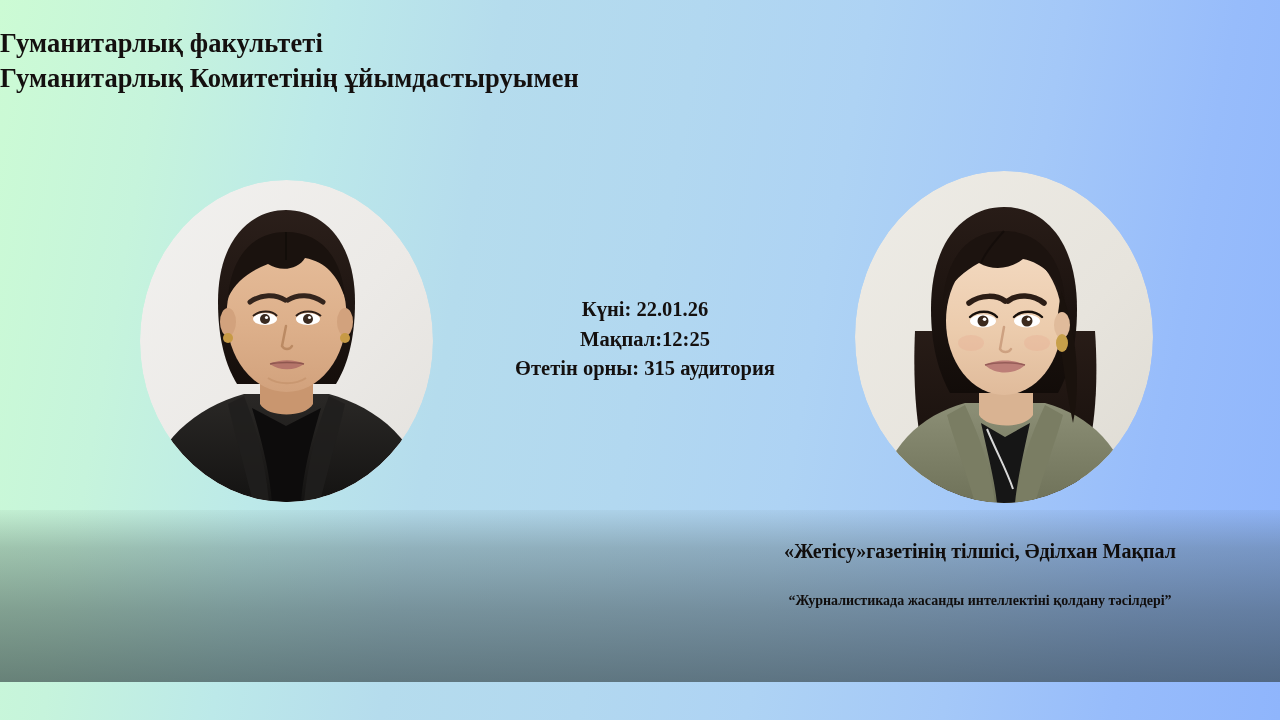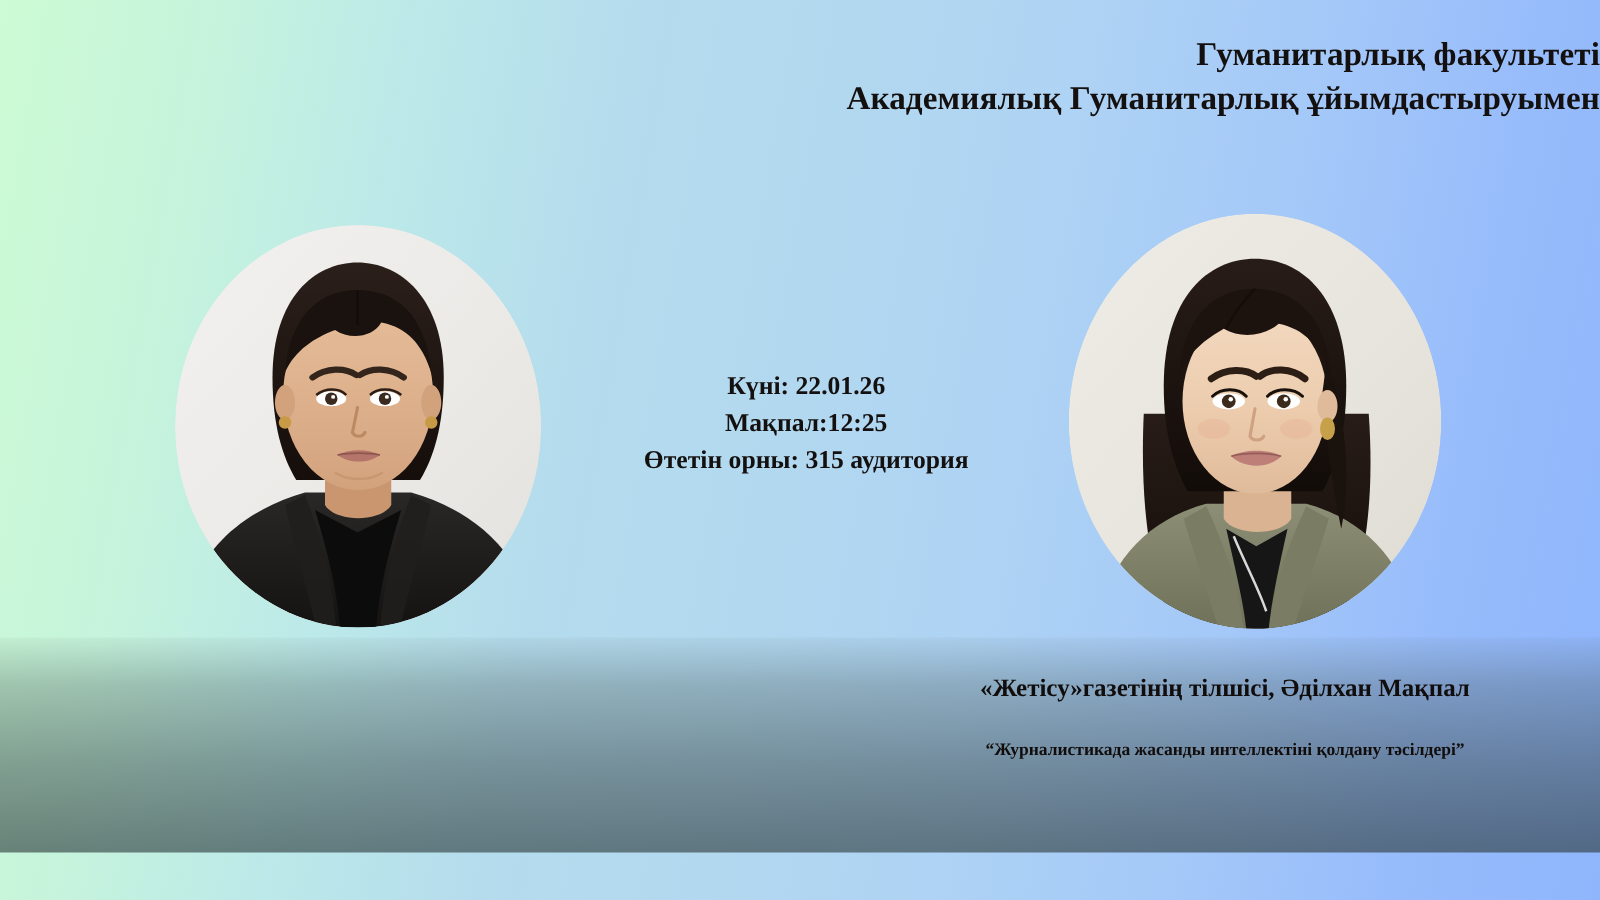--- a/index.html
+++ b/index.html
@@ -24,21 +24,21 @@
         #97bcfb 88%,
         #8fb5fc 100%);
   }
 
   
   .header {
     position: absolute;
     top: 26px;
     left: 0;
     width: 1280px;
-    text-align: right;
+    text-align: left;
     color: #14100f;
     font-weight: bold;
     font-size: 26.5px;
     line-height: 1.33;
     letter-spacing: 0.1px;
   }
   .header .line2 { display: block; }
 
   
   .info {
@@ -123,21 +123,21 @@
   }
   #caption-right .topic { margin-top: 28px; }
 </style>
 </head>
 <body>
 
 <div id="poster">
 
   <div class="header">
     <span>Гуманитарлық факультеті</span>
-    <span class="line2">Академиялық Гуманитарлық  ұйымдастыруымен</span>
+    <span class="line2">Гуманитарлық Комитетінің  ұйымдастыруымен</span>
   </div>
 
   <div class="portrait" id="portrait-left">
     <svg width="293" height="322" viewBox="0 0 293 322">
       <defs>
         <clipPath id="clipL">
             <ellipse cx="146.5" cy="161" rx="146.5" ry="161"></ellipse>
           </clipPath>
         <linearGradient id="bgL" x1="0" y1="0" x2="1" y2="1">
           <stop offset="0%" stop-color="#f2f1ef"></stop>

